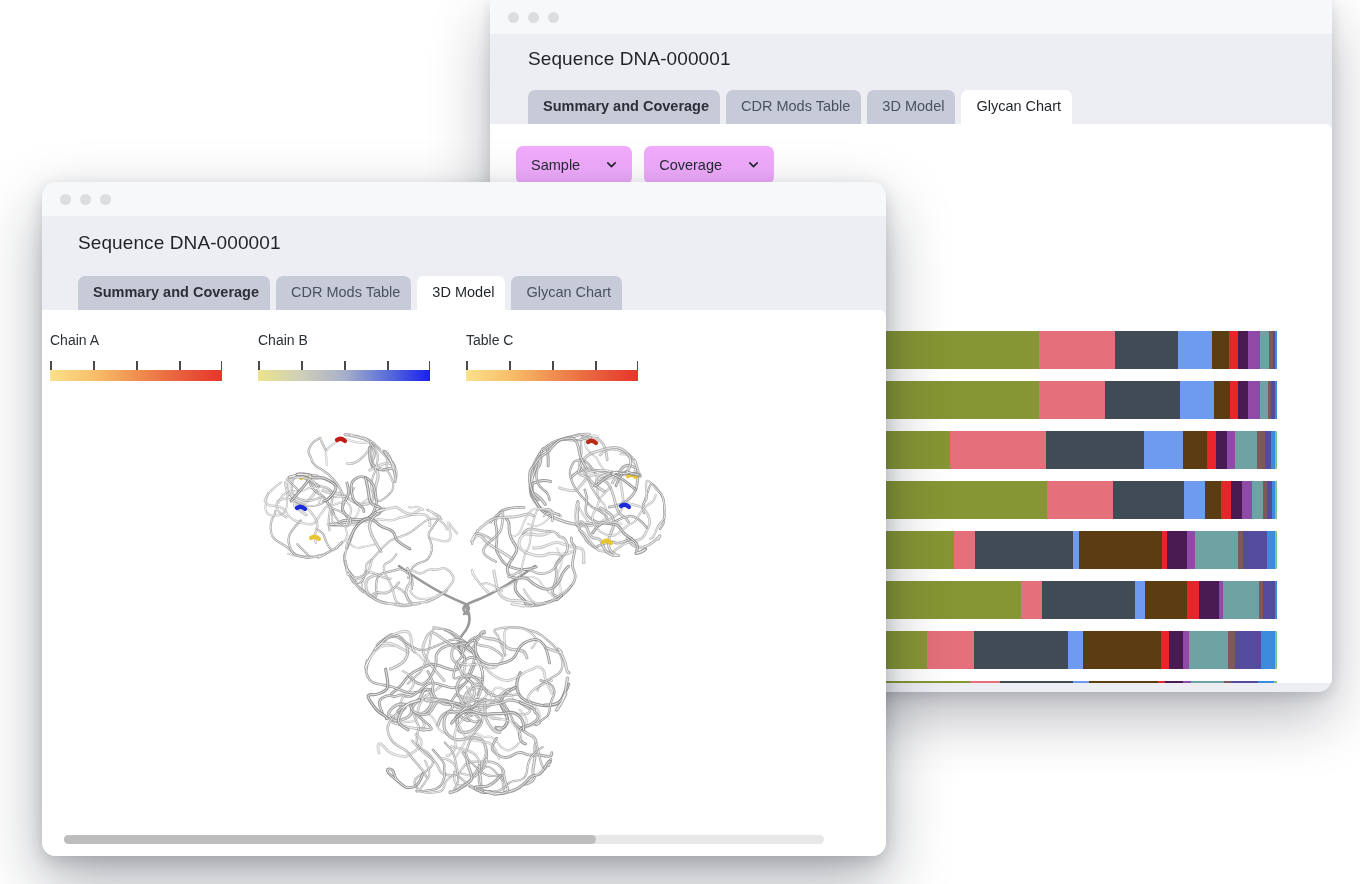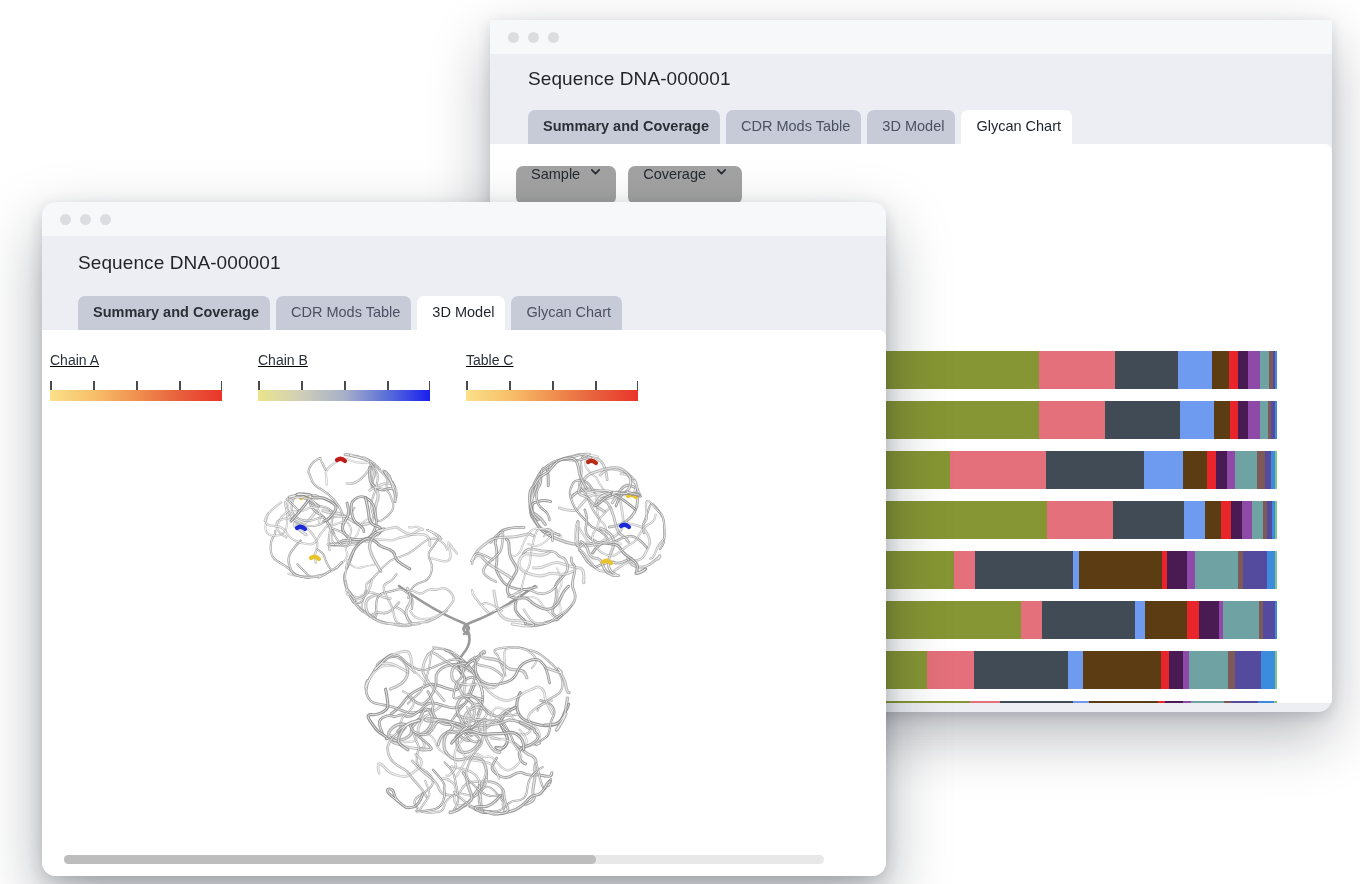--- a/index.html
+++ b/index.html
@@ -7,21 +7,21 @@
   html, body { margin:0; padding:0; }
   body {
     width:1360px; height:884px;
     background:#ffffff;
     font-family:"Liberation Sans", sans-serif;
     position:relative; overflow:hidden;
     -webkit-font-smoothing:antialiased;
   }
 
   
-  .window { position:absolute; border-radius:14px; overflow:hidden; background:#eceef3;margin-top:20px; }
+  .window { position:absolute; border-radius:14px; overflow:hidden; background:#eceef3; }
   .titlebar { height:34px; background:#f7f8fa; display:flex; align-items:center; padding-left:18px; gap:9px; }
   .dot { width:11px; height:11px; border-radius:50%; background:#dcdde0; }
   .win-body { background:#eceef3; }
   .seq-title { font-size:19px; color:#1f2328; letter-spacing:.1px; }
 
   .tabstrip { display:flex; align-items:flex-end; gap:6px; }
   .tab {
     font-size:14.5px; color:#4b5160; background:#c7cbd8;
     border-radius:7px 7px 0 0; padding:9px 11px 10px 15px;
     white-space:nowrap; line-height:1;
@@ -37,22 +37,22 @@
   }
   #back-window .titlebar { border-radius:0; }
   #back-window .win-inner { padding:14px 22px 0 38px; }
   #back-window .tabstrip { margin-top:20px; }
   .back-panel {
     background:#ffffff; border-radius:0 7px 0 0;
     height:559px; margin-left:0; position:relative; overflow:hidden;
   }
   .filters { display:flex; gap:12px; padding:22px 0 0 26px; }
   .filter-btn {
-    background:#a3a3a3; border-radius:7px; height:38px;
-    display:flex; align-items:flex-start; gap:10px; padding:0 15px;
+    background:#f0abfc; border-radius:7px; height:38px;
+    display:flex; align-items:center; gap:26px; padding:0 15px;
     font-size:14.5px; color:#262a31;
   }
   .chev { width:11px; height:11px; display:block; }
 
   
   .chart-wrap { position:absolute; left:0; top:0; width:100%; height:100%; }
   .bars { position:absolute; left:0; top:207px; width:100%; }
   .barrow { height:38px; margin-bottom:12px; display:flex; overflow:hidden; }
   .seg { height:100%; }
 
@@ -60,21 +60,21 @@
   #front-window {
     left:42px; top:182px; width:844px; height:674px;
     box-shadow:0 26px 62px rgba(18,22,38,.34), 0 5px 16px rgba(18,22,38,.16);
     border-radius:14px;
   }
   #front-window .win-inner { padding:16px 22px 0 36px; }
   #front-window .tabstrip { margin-top:22px; }
   .front-panel { background:#ffffff; height:552px; position:relative; border-radius:0 7px 0 0; }
 
   .legends { display:flex; padding:22px 0 0 8px; gap:36px; }
-  .legend { width:172px;text-decoration:underline; }
+  .legend { width:172px; }
   .legend-label { font-size:14px; color:#2b3038; margin-bottom:13px; }
   .legend-bar { position:relative; height:20px; }
   .legend-ticks { position:absolute; top:0; left:0; width:100%; height:9px; }
   .legend-ticks i {
     position:absolute; top:0; width:1.5px; height:9px; background:#4a4a4a; display:block;
   }
   .legend-grad { position:absolute; top:9px; left:0; width:100%; height:11px; }
 
   .model-area { position:absolute; left:0; top:96px; width:100%; height:405px; }
   .model-area svg { display:block; margin:0 auto; }

